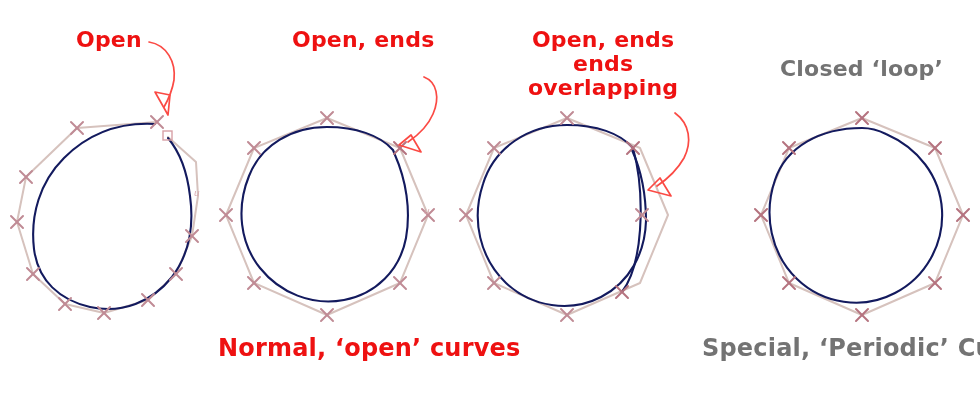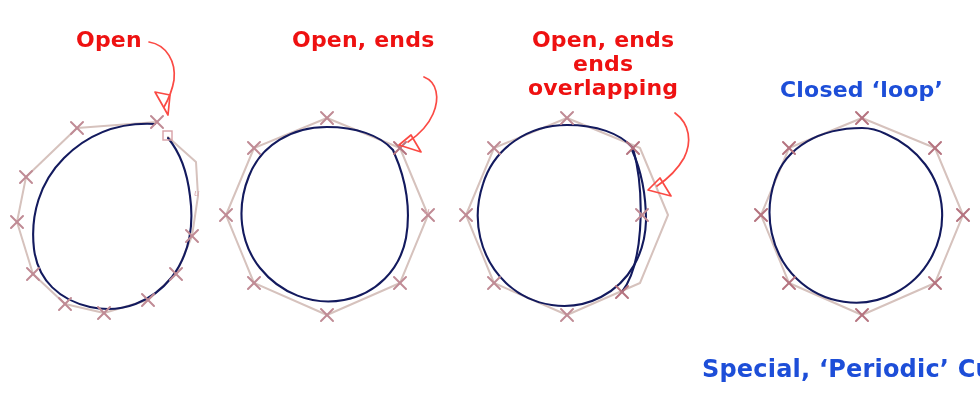--- a/index.html
+++ b/index.html
@@ -27,21 +27,21 @@
   .label {
     position: absolute;
     font-family: "DejaVu Sans", sans-serif;
     font-weight: 700;
     white-space: nowrap;
     line-height: 1.08;
     letter-spacing: 0.2px;
     user-select: none;
   }
   .label-red { color: #ee1111; }
-  .label-blue { color: #1d4ed8; margin-top: 21px; }
+  .label-blue { color: #737373; }
   .label-ann { font-size: 22px; text-align: center; }
   .label-cap { font-size: 24px; }
 
   
   .curve {
     fill: none;
     stroke: #131a5e;
     stroke-width: 2.1;
     stroke-linecap: round;
     stroke-linejoin: round;
@@ -295,16 +295,17 @@
   <div class="label label-red label-ann" style="left:528px; top:28px;">
     <div>Open, ends</div>
     <div>ends</div>
     <div>overlapping</div>
   </div>
 
   <div class="label label-blue label-ann" style="left:780px; top:57px;">
     <div>Closed ‘loop’</div>
   </div>
 
+  <div class="label label-red label-cap" style="left:218px; top:336px;">Normal, ‘open’ curves</div>
 
   <div class="label label-blue label-cap" style="left:702px; top:336px;">Special, ‘Periodic’ Curves</div>
 
 </div>
 
 </body></html>

